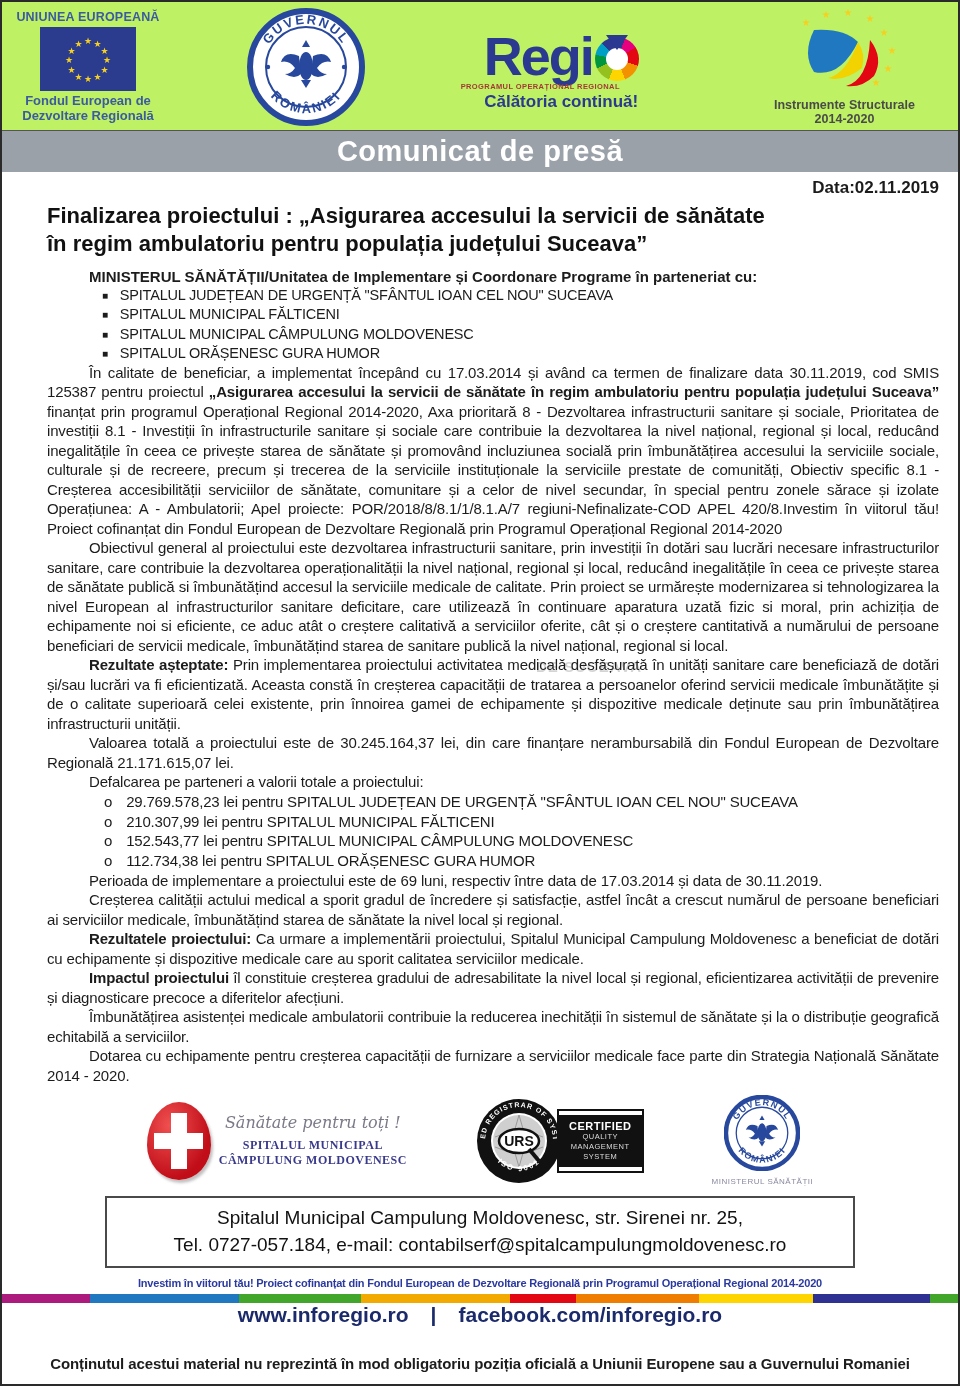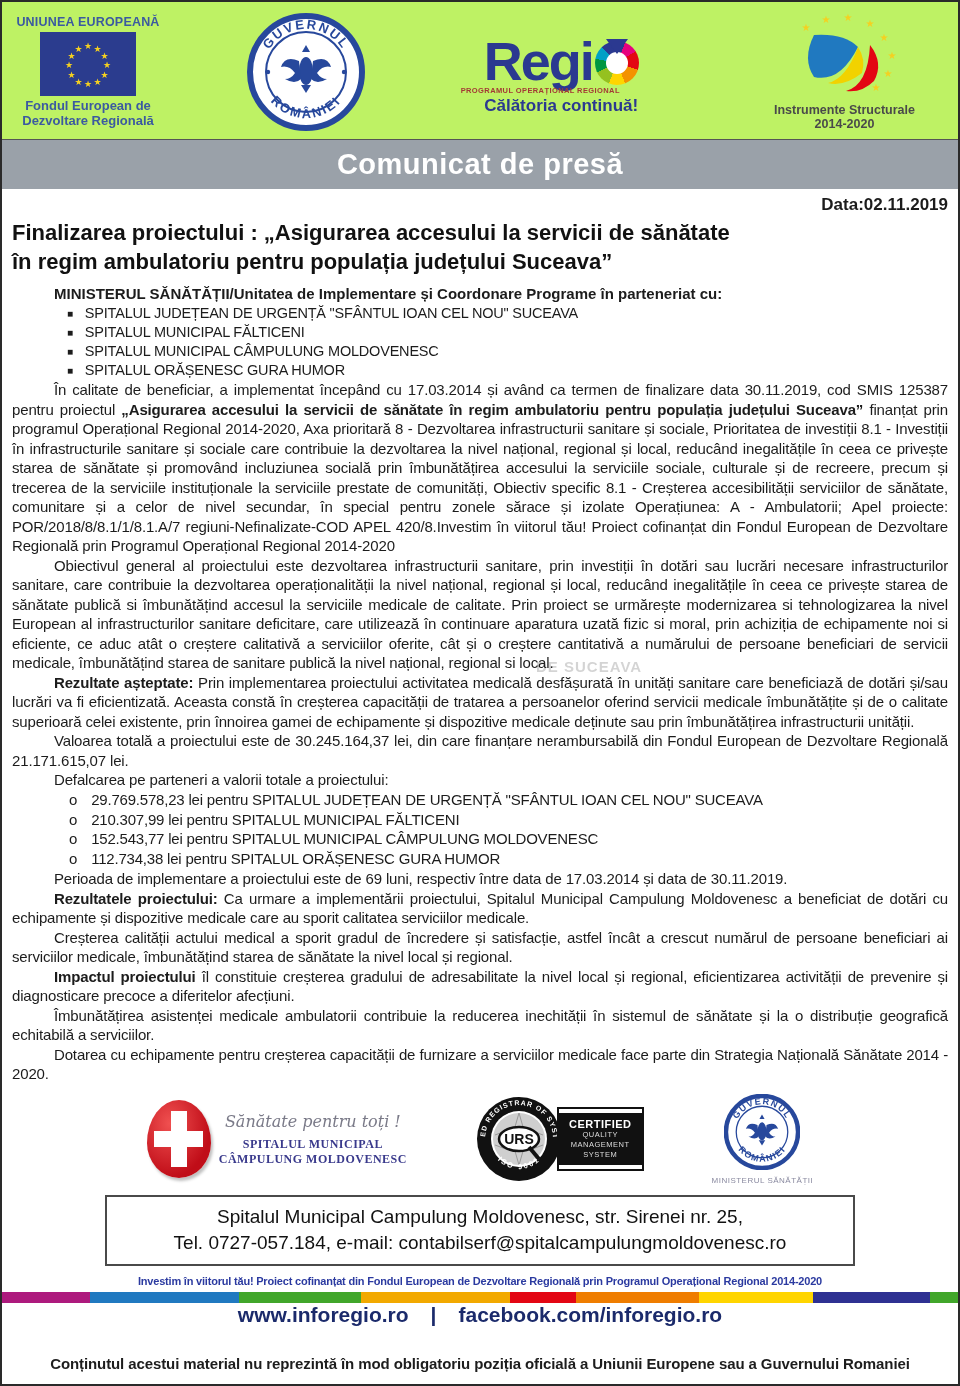--- a/index.html
+++ b/index.html
@@ -34,21 +34,21 @@
   .instr-block { width: 175px; text-align: center; color: #4a4a4a; }
   .instr-art { display:block; margin: 0 auto; }
   .instr-l1 { font-size: 12.5px; font-weight: bold; margin-top: 2px; }
   .instr-l2 { font-size: 12.5px; font-weight: bold; }
 
   
   .banner { height: 52px; background: #9aa1a9; display:flex; align-items:center; justify-content:center; }
   .banner-title { color: #fff; font-size: 29px; font-weight: bold; letter-spacing: 0.5px; }
 
   
-  .main { padding: 4px 10px 0 10px; }
+  .main { padding: 4px 19px 0 10px; margin-left: 35px; }
   .date-row { text-align: right; font-size: 17px; font-weight: bold; margin-top: 2px; }
   .doc-title { text-align: left; font-size: 22px; font-weight: bold; line-height: 1.3; margin: 4px 0 8px 0; color:#111; }
   .partners-header { font-size: 15px; font-weight: bold; padding-left: 42px; line-height: 1.3; }
   .sq-list { padding-left: 55px; }
   .sq-item { display: flex; align-items: baseline; font-size: 14.5px; line-height: 1.32; letter-spacing: -0.2px; }
   .sq-item .marker { font-size: 10px; margin-right: 12px; position: relative; top: -1px; }
   .para { font-size: 15px; line-height: 1.3; text-align: justify; text-indent: 42px; letter-spacing: -0.15px; }
   .bold { font-weight: bold; }
   .o-header { font-size: 15px; letter-spacing: -0.15px; padding-left: 42px; line-height: 1.3; }
   .o-list { padding-left: 57px; }
@@ -237,23 +237,23 @@
           <span data-interactable="false">152.543,77 lei pentru SPITALUL MUNICIPAL CÂMPULUNG MOLDOVENESC</span>
         </div>
       <div class="o-item" data-interactable="false">
           <span class="marker" data-interactable="false">o</span>
           <span data-interactable="false">112.734,38 lei pentru SPITALUL ORĂȘENESC GURA HUMOR</span>
         </div>
     </div>
 
     <p class="para" data-interactable="false">Perioada de implementare a proiectului este de 69 luni, respectiv între data de 17.03.2014 și data de 30.11.2019.</p>
 
+    <p class="para" data-interactable="false">Creșterea calității actului medical a sporit gradul de încredere și satisfacție, astfel încât a crescut numărul de persoane beneficiari ai serviciilor medicale, îmbunătățind starea de sănătate la nivel local și regional.</p>
+
     <p class="para" data-interactable="false"><span class="bold" data-interactable="false">Rezultatele proiectului:</span><span data-interactable="false"> Ca urmare a implementării proiectului, Spitalul Municipal Campulung Moldovenesc a beneficiat de dotări cu echipamente și dispozitive medicale care au sporit calitatea serviciilor medicale.</span></p>
-
-    <p class="para" data-interactable="false">Creșterea calității actului medical a sporit gradul de încredere și satisfacție, astfel încât a crescut numărul de persoane beneficiari ai serviciilor medicale, îmbunătățind starea de sănătate la nivel local și regional.</p>
 
     <p class="para" data-interactable="false"><span class="bold" data-interactable="false">Impactul proiectului</span><span data-interactable="false"> îl constituie creșterea gradului de adresabilitate la nivel local și regional, eficientizarea activității de prevenire și diagnosticare precoce a diferitelor afecțiuni.</span></p>
 
     <p class="para" data-interactable="false">Îmbunătățirea asistenței medicale ambulatorii contribuie la reducerea inechității în sistemul de sănătate și la o distribuție geografică echitabilă a serviciilor.</p>
 
     <p class="para" data-interactable="false">Dotarea cu echipamente pentru creșterea capacității de furnizare a serviciilor medicale face parte din Strategia Națională Sănătate 2014 - 2020.</p>
   </div>
 
   <span class="watermark" data-interactable="false">DE SUCEAVA</span>
 

